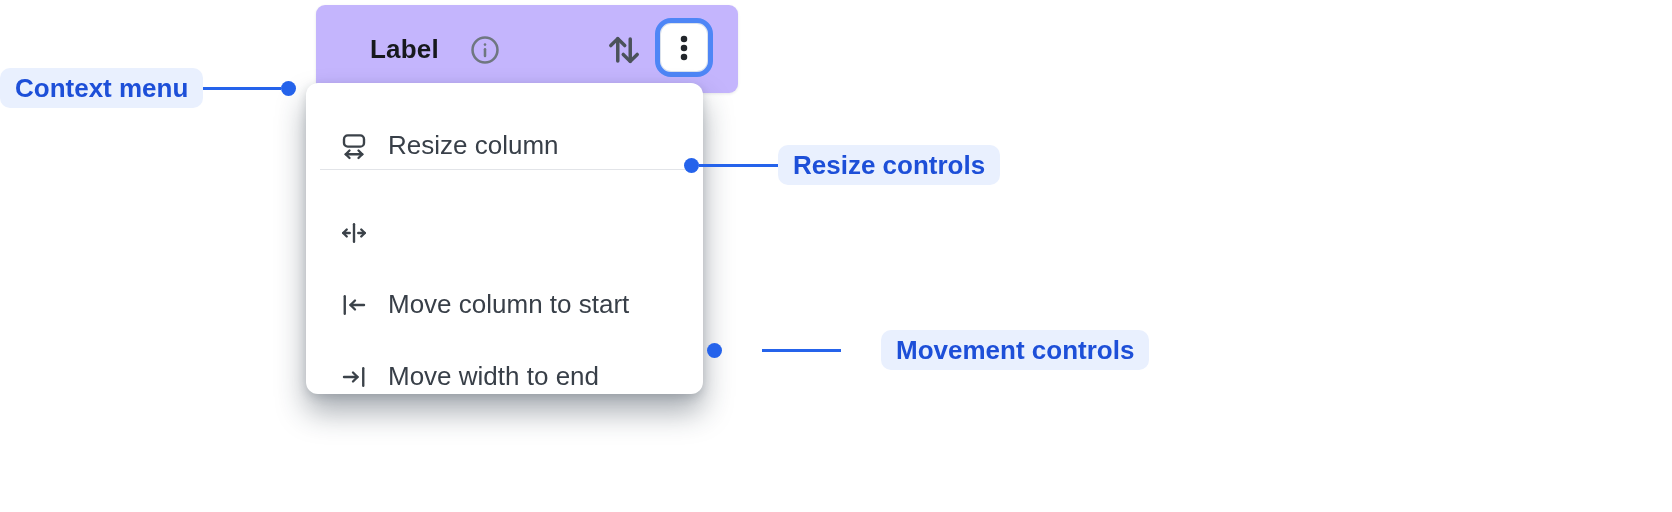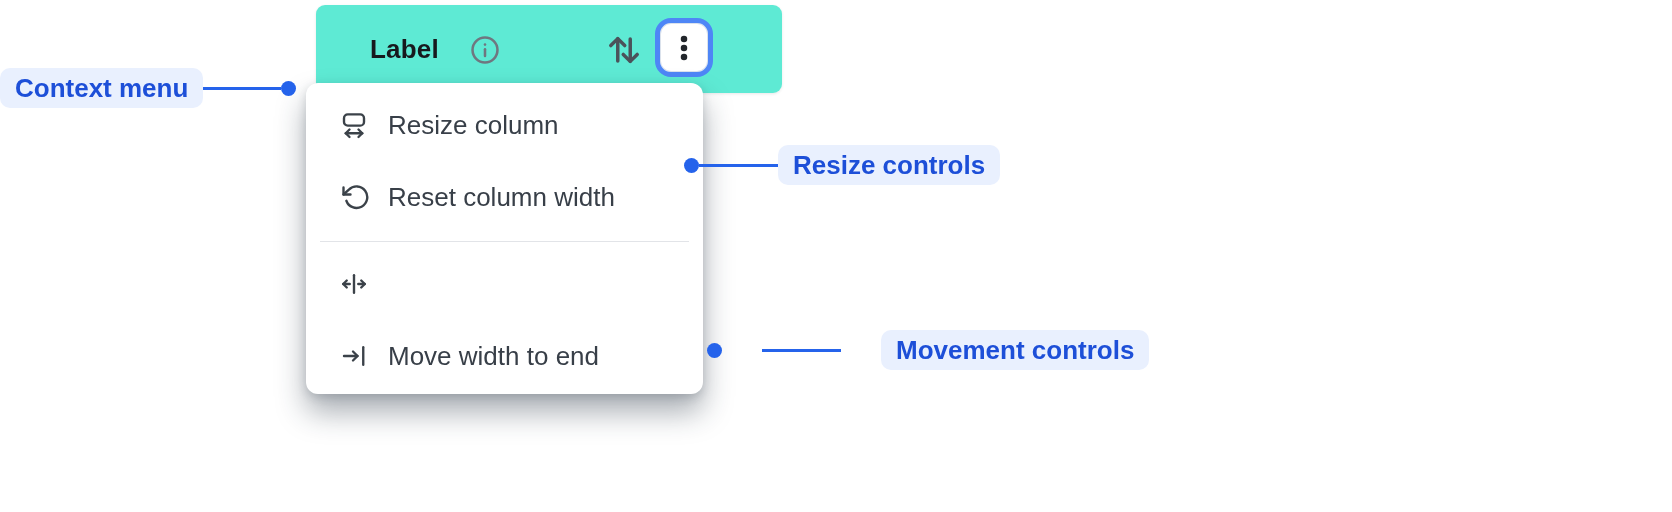--- a/index.html
+++ b/index.html
@@ -6,22 +6,22 @@
   .stage{
     position:relative;
     width:1672px;height:512px;
     overflow:hidden;
     background:#ffffff;
     font-family:"Liberation Sans", sans-serif;
   }
 
   
   .col-header{
-    position:absolute;left:316px;top:5px;width:466px;height:88px;
-    background:#5eead4;border-radius:9px;
+    position:absolute;left:316px;top:5px;width:422px;height:88px;
+    background:#c4b5fd;border-radius:9px;
     box-shadow:0 1px 3px rgba(20,28,40,0.10);
   }
   .col-label{
     position:absolute;left:54px;top:0;height:88px;
     display:flex;align-items:center;
     font-size:26px;font-weight:700;color:#17191d;letter-spacing:.2px;
   }
   .hdr-icon{position:absolute;display:block;}
   .info-ic{left:152px;top:28px;width:34px;height:34px;color:#6f7780;}
   .sort-ic{left:286px;top:23px;width:44px;height:44px;color:#4b525a;cursor:pointer;}
@@ -34,21 +34,21 @@
   .kebab-btn svg{width:34px;height:34px;color:#22262b;}
 
   
   .menu{
     position:absolute;left:306px;top:83px;width:397px;
     background:#ffffff;border-radius:12px;
     padding:6px 0 2px 0;box-sizing:border-box;
     box-shadow:0 18px 30px rgba(30,41,59,0.38), 0 3px 10px rgba(30,41,59,0.16);
   }
   .menu-item{
-    height:72px;display:flex;align-items:center;
+    height:72px;display:flex;align-items:flex-end;
     padding-left:33px;gap:19px;cursor:pointer;
   }
   .menu-item .micon{width:30px;height:30px;flex:0 0 30px;color:#3b4249;display:block;}
   .menu-item .mlabel{
     font-size:26px;color:#383f48;white-space:nowrap;
   }
   .menu-divider{height:1px;background:#e2e4e8;margin:8px 14px 6px 14px;}
 
   
   .annotation{position:absolute;display:flex;align-items:center;}
@@ -109,44 +109,45 @@
         <svg viewBox="0 0 24 24" fill="none" stroke="currentColor" stroke-width="1.9" stroke-linecap="round" stroke-linejoin="round">
           <rect x="4" y="3.5" width="16" height="9" rx="3"></rect>
           <line x1="5.4" y1="18.6" x2="18.6" y2="18.6"></line>
           <polyline points="8.4 15.6 5.4 18.6 8.4 21.6"></polyline>
           <polyline points="15.6 15.6 18.6 18.6 15.6 21.6"></polyline>
         </svg>
       </span>
       <span class="mlabel">Resize column</span>
     </div>
 
-    <div class="menu-item">
-      <span class="micon">
-        <svg viewBox="0 0 24 24" fill="none" stroke="currentColor" stroke-width="1.9" stroke-linecap="round" stroke-linejoin="round">
-          <polyline points="3.6 4.4 3.6 10 9.2 10"></polyline>
-          <path d="M5.9 15a8.6 8.6 0 1 0 2-8.9L3.6 10"></path>
-        </svg>
-      </span>
-      <span class="mlabel">Reset column width</span>
-    </div>
 
     <div class="menu-divider"></div>
 
     <div class="menu-item">
       <span class="micon">
         <svg viewBox="0 0 24 24" fill="none" stroke="currentColor" stroke-width="1.9" stroke-linecap="round" stroke-linejoin="round">
           <line x1="12" y1="5" x2="12" y2="19"></line>
           <line x1="8.6" y1="12" x2="3.4" y2="12"></line>
           <polyline points="6.2 9.2 3.4 12 6.2 14.8"></polyline>
           <line x1="15.4" y1="12" x2="20.6" y2="12"></line>
           <polyline points="17.8 9.2 20.6 12 17.8 14.8"></polyline>
         </svg>
       </span>
     </div>
 
+    <div class="menu-item">
+      <span class="micon">
+        <svg viewBox="0 0 24 24" fill="none" stroke="currentColor" stroke-width="1.9" stroke-linecap="round" stroke-linejoin="round">
+          <line x1="4.6" y1="5" x2="4.6" y2="19"></line>
+          <line x1="20" y1="12" x2="9.2" y2="12"></line>
+          <polyline points="12.8 8.4 9.2 12 12.8 15.6"></polyline>
+        </svg>
+      </span>
+      <span class="mlabel">Move column to start</span>
+    </div>
 
     <div class="menu-item">
       <span class="micon">
         <svg viewBox="0 0 24 24" fill="none" stroke="currentColor" stroke-width="1.9" stroke-linecap="round" stroke-linejoin="round">
           <line x1="19.4" y1="5" x2="19.4" y2="19"></line>
           <line x1="4" y1="12" x2="14.8" y2="12"></line>
           <polyline points="11.2 8.4 14.8 12 11.2 15.6"></polyline>
         </svg>
       </span>
       <span class="mlabel">Move width to end</span>

